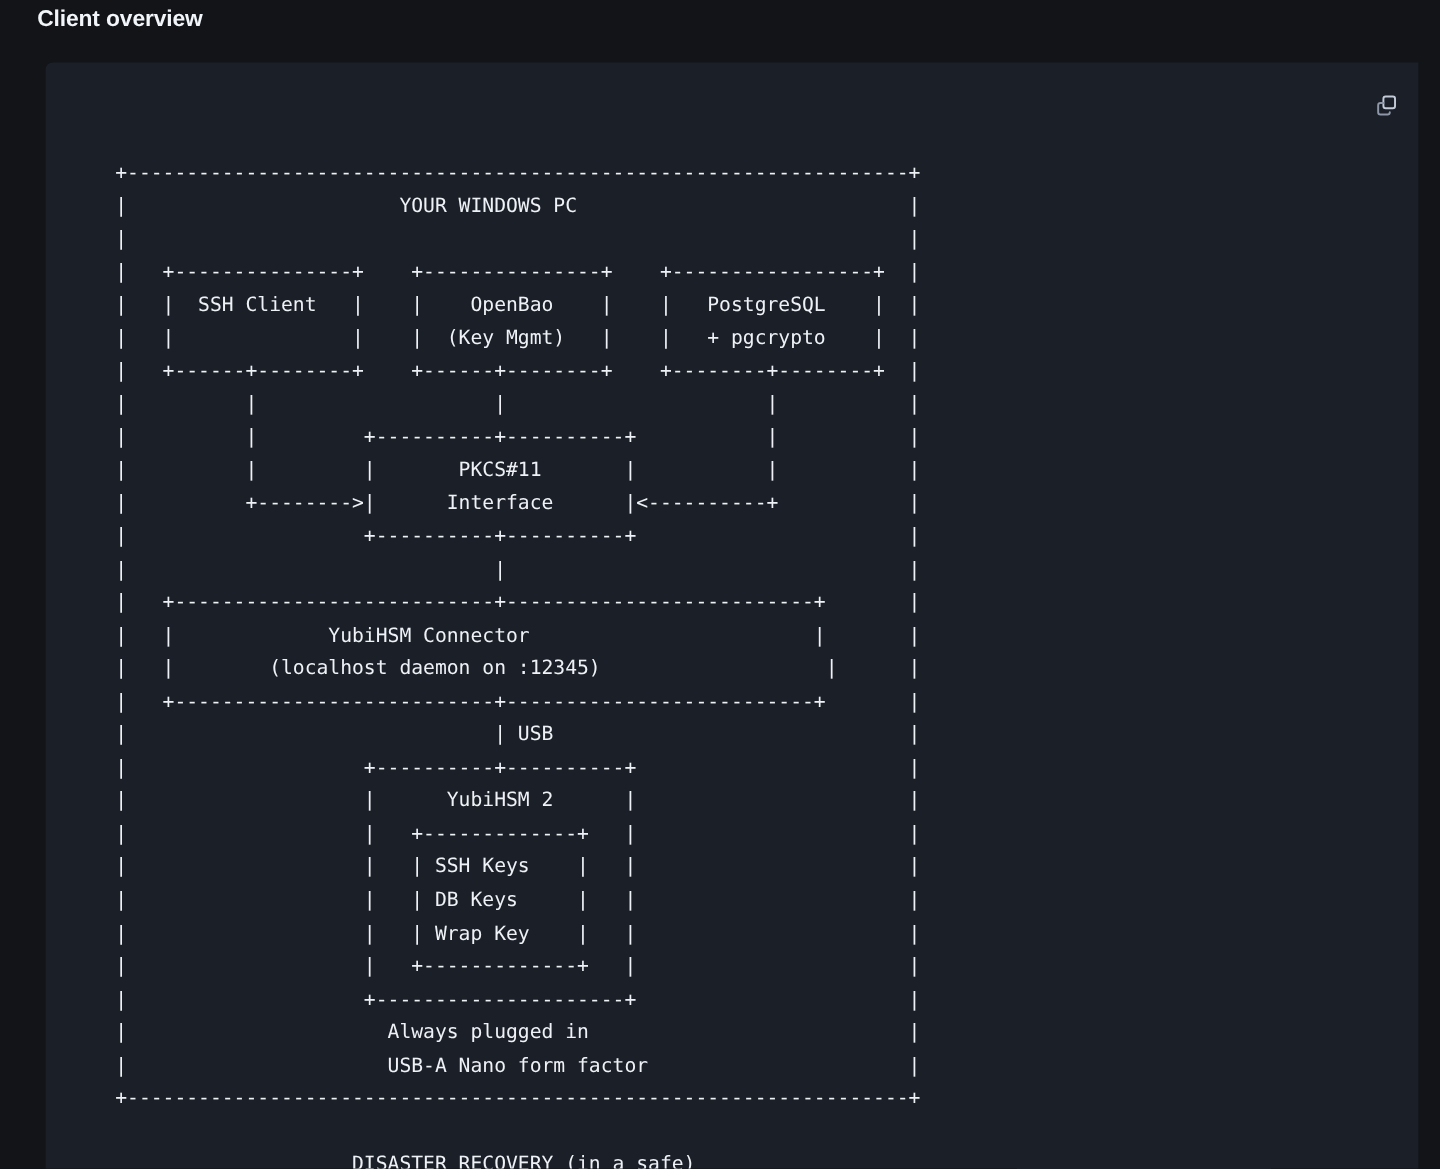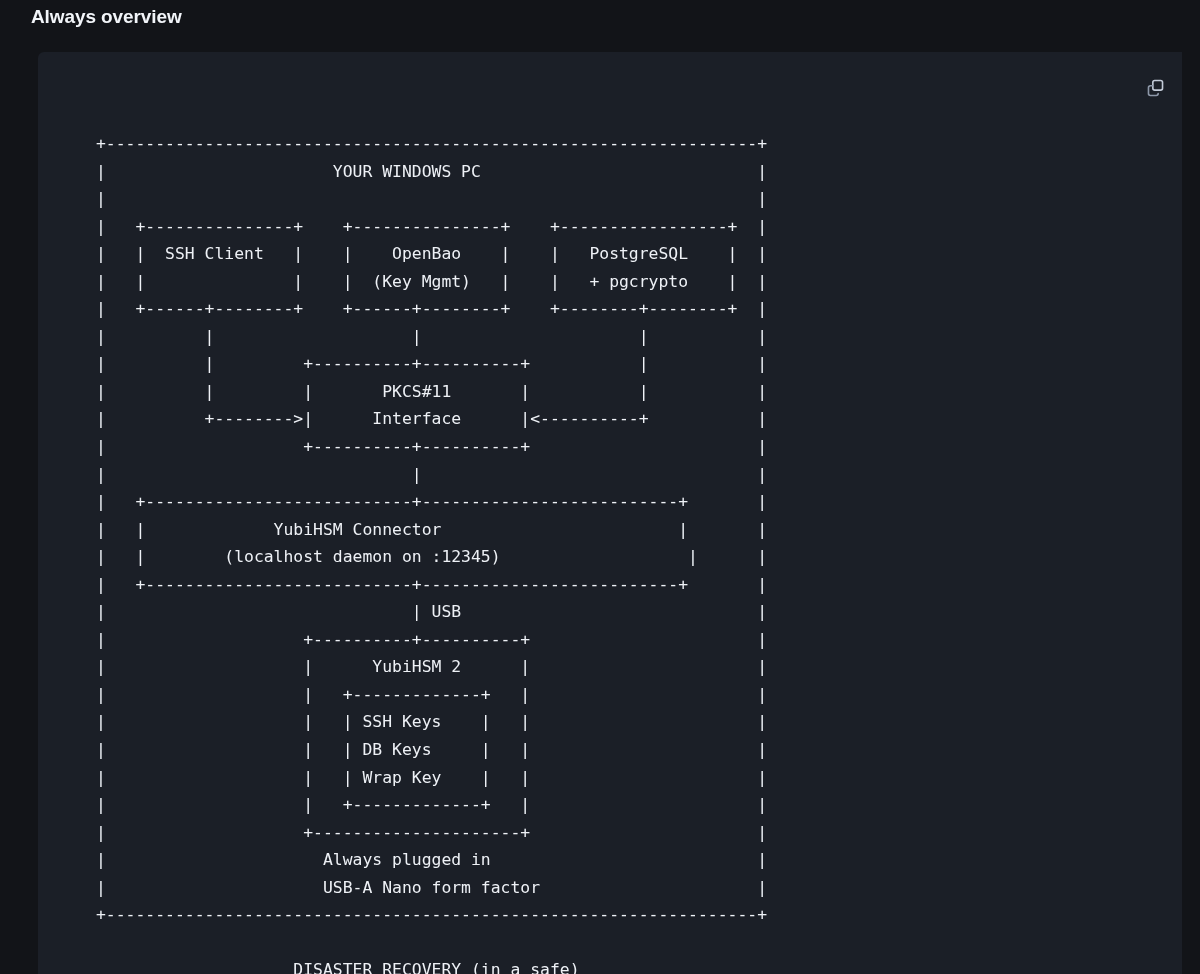--- a/index.html
+++ b/index.html
@@ -70,21 +70,21 @@
     color: #eef1f6;
     white-space: pre;
     tab-size: 4;
   }
 </style>
 </head>
 <body>
 
 <div class="page">
 
-  <div class="page-title">Always overview</div>
+  <div class="page-title">Client overview</div>
 
   <div class="code-card">
 
     <button class="copy-button" title="Copy">
       <svg width="19" height="19" viewBox="0 0 20 20" fill="none">
         <rect x="7.2" y="2.6" width="10.2" height="10.2" rx="2" stroke="#c3cbd8" stroke-width="1.7" fill="none"></rect>
         <path d="M12.8 16.4a2 2 0 0 1-2 2H4.6a2 2 0 0 1-2-2v-6.2a2 2 0 0 1 2-2h2.6" stroke="#8d97a8" stroke-width="1.7" fill="none" stroke-linecap="round"></path>
       </svg>
     </button>
 

